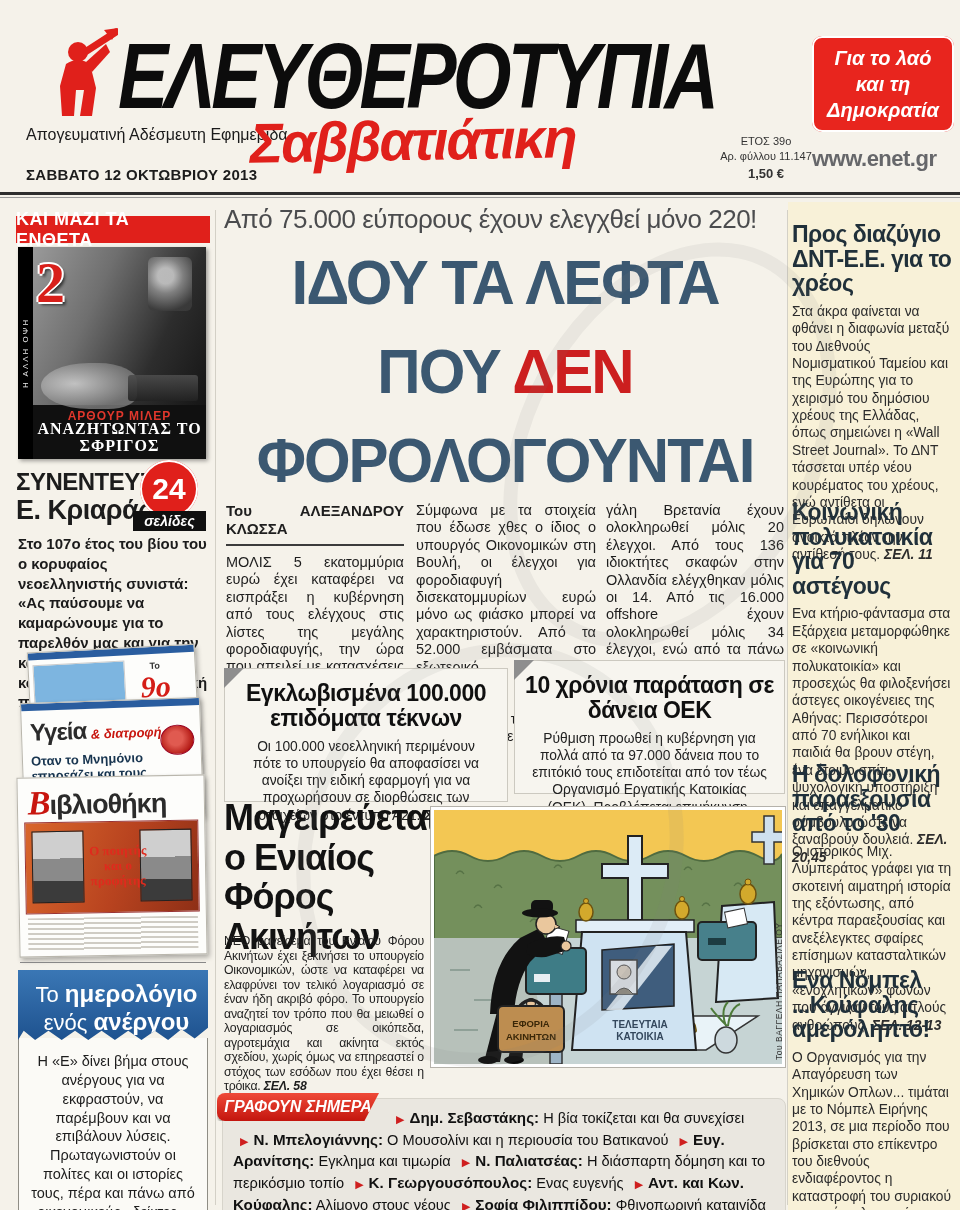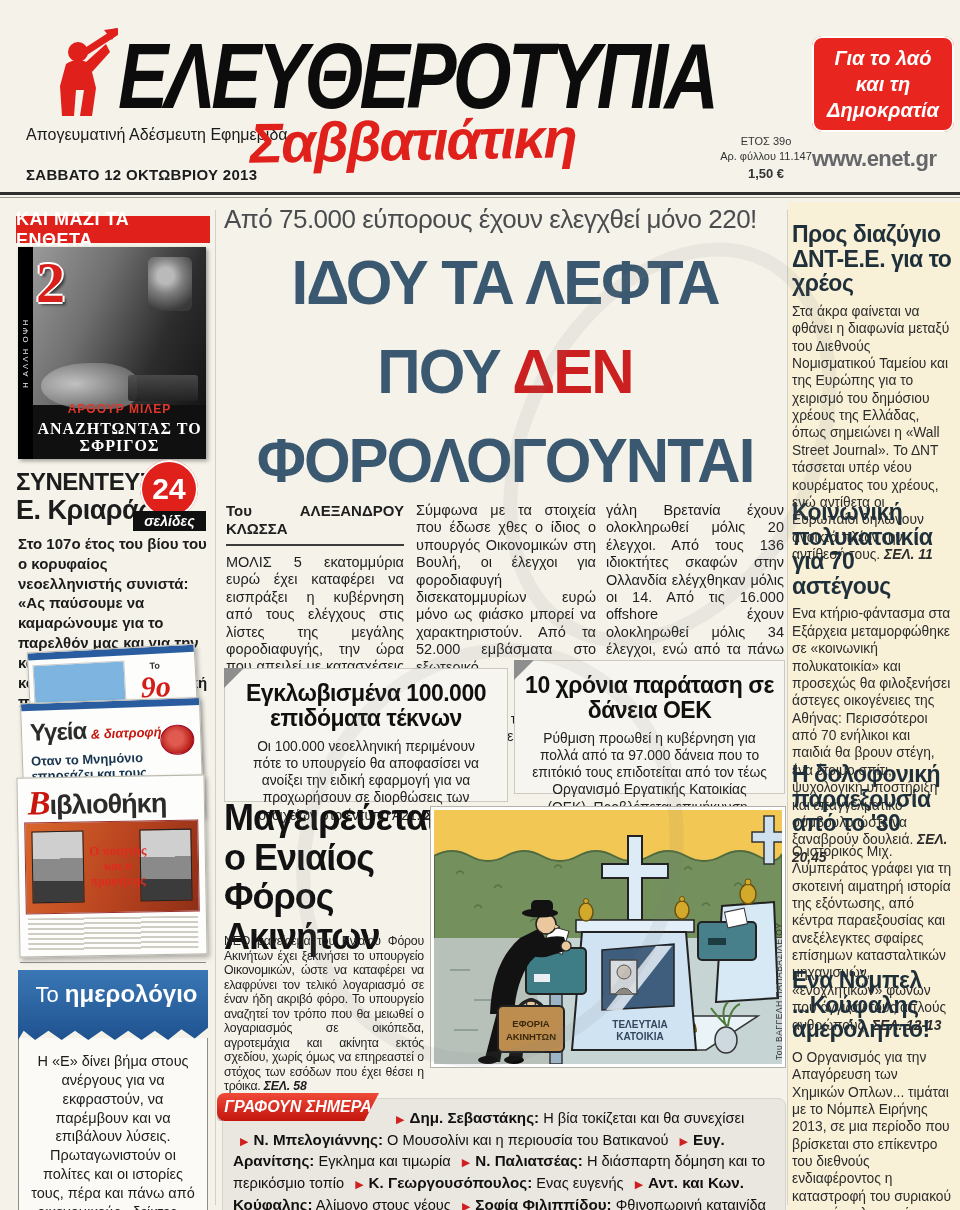--- a/index.html
+++ b/index.html
@@ -42,21 +42,21 @@
   .mag-num { position:absolute; left:18px; top:2px; font-family:"Liberation Serif",serif; font-size:58px;
     font-weight:800; color:#d81f1a; text-shadow:-2px 0 #fff,2px 0 #fff,0 -2px #fff,0 2px #fff,3px 3px 3px rgba(0,0,0,.6); }
   .mag-photo { position:absolute; left:15px; top:0; right:0; bottom:54px;
     background:linear-gradient(115deg,#9a9a9a 0%,#6f6f6f 35%,#2d2d2d 70%,#151515 100%); }
   .mag-photo .glass { position:absolute; right:14px; top:10px; width:44px; height:54px;
     background:radial-gradient(circle at 40% 35%,#cfcfcf 0 18%,#8c8c8c 40%,#3c3c3c 80%); border-radius:6px; opacity:.85; }
   .mag-photo .leg { position:absolute; left:8px; bottom:-4px; width:96px; height:46px;
     background:radial-gradient(ellipse at 35% 45%,#d9d9d9,#7d7d7d 70%); border-radius:50% 40% 30% 50%; opacity:.8; }
   .mag-photo .typer { position:absolute; right:8px; bottom:4px; width:70px; height:26px;
     background:linear-gradient(#4c4c4c,#222); border-radius:3px; opacity:.9; }
-  .mag-author { position:absolute; left:15px; right:0; bottom:43px; text-align:center;
+  .mag-author { position:absolute; left:15px; right:0; bottom:36px; text-align:center;
     color:#e0372c; font-size:12px; font-weight:700; letter-spacing:1px; }
   .mag-title { position:absolute; left:15px; right:0; bottom:4px; text-align:center; color:#fff;
     font-family:"Liberation Serif",serif; font-size:16px; font-weight:700; letter-spacing:1px; line-height:1.1; }
 
   .iv-l1 { left:16px; top:468px; font-size:24px; font-weight:800; letter-spacing:-.5px; }
   .iv-l2 { left:16px; top:495px; font-size:27px; font-weight:800; letter-spacing:-.5px; }
   .iv-circle { left:140px; top:460px; width:58px; height:58px; border-radius:50%; background:#e0201b;
     color:#fff; font-size:30px; font-weight:800; display:flex; align-items:center; justify-content:center;
     box-shadow:0 0 0 2px #fff inset; }
   .iv-pages { left:133px; top:511px; width:73px; height:20px; background:#101010; color:#fff;
@@ -245,20 +245,21 @@
     <div class="sup3-p2"></div>
     <div class="sup3-cover">Ο ποιητής και ο προφήτης</div>
   </div>
   <div class="sup3-fake"></div>
 </div>
 <div class="abs stack-rule"></div>
 
 <div class="abs diary">
   <div class="diary-head">
     <div class="l"><span>Το </span><b>ημερολόγιο</b></div>
+    <div class="l"><span>ενός </span><b>ανέργου</b></div>
   </div>
   <div class="diary-body">
     <span>Η «Ε» δίνει βήμα στους ανέργους για να εκφραστούν, να παρέμβουν και να επιβάλουν λύσεις. Πρωταγωνιστούν οι πολίτες και οι ιστορίες τους, πέρα και πάνω από οικονομικούς «δείκτες», αριθμούς και στατιστικά.</span>
     
   </div>
 </div>
 
 <div class="abs kicker">Από 75.000 εύπορους έχουν ελεγχθεί μόνο 220!</div>
 <div class="abs hl">
   <div>ΙΔΟΥ ΤΑ ΛΕΦΤΑ</div>

